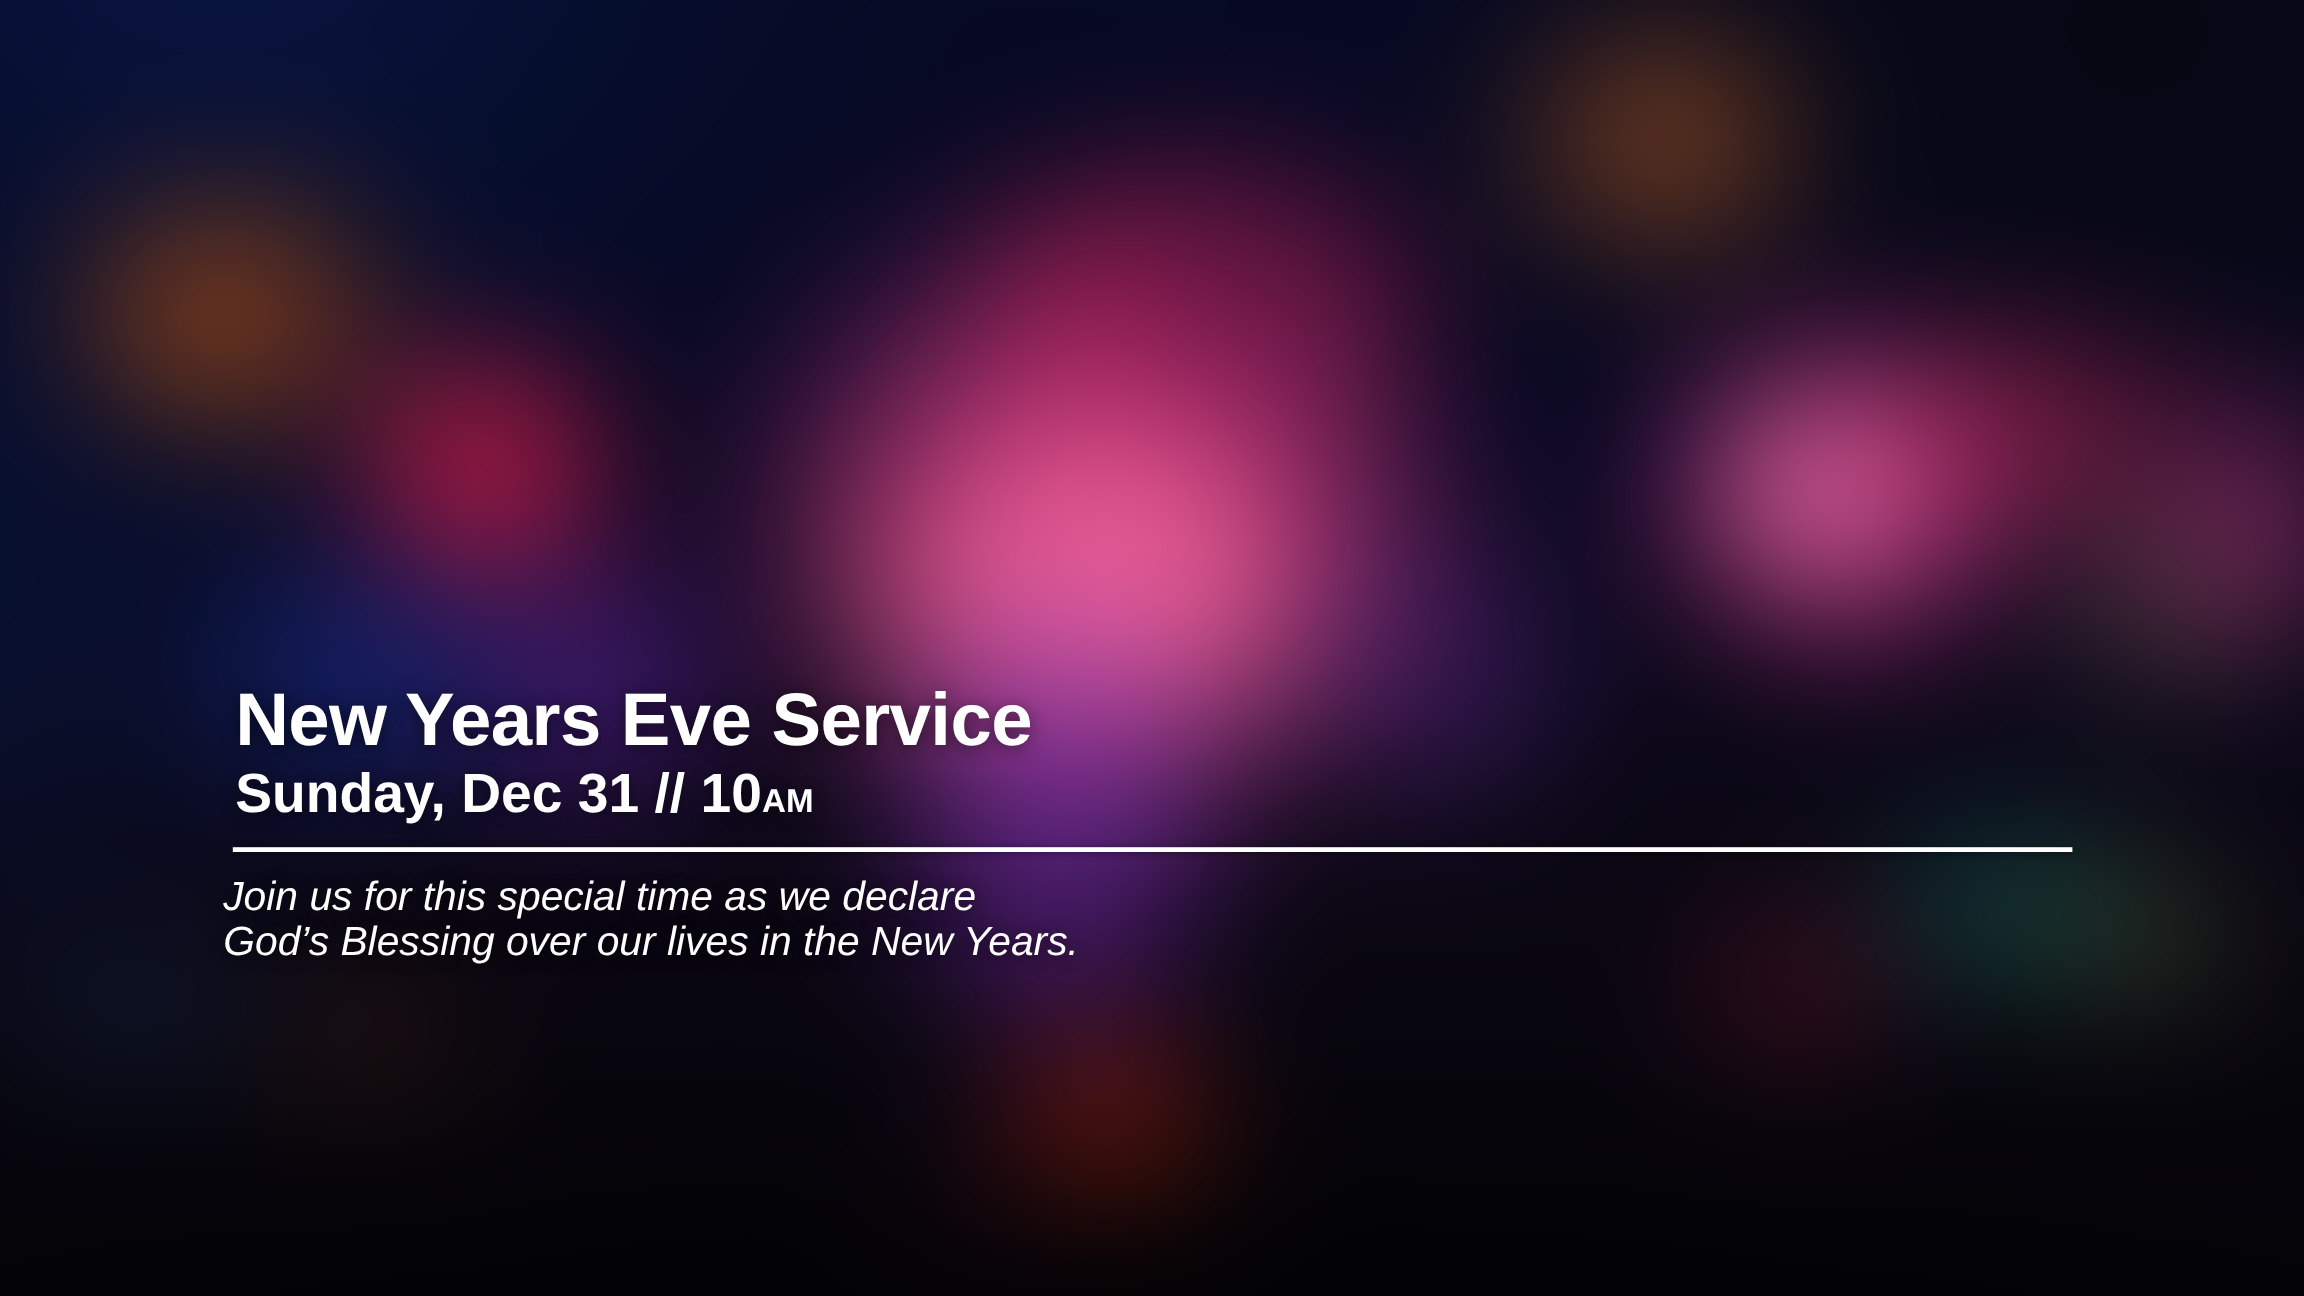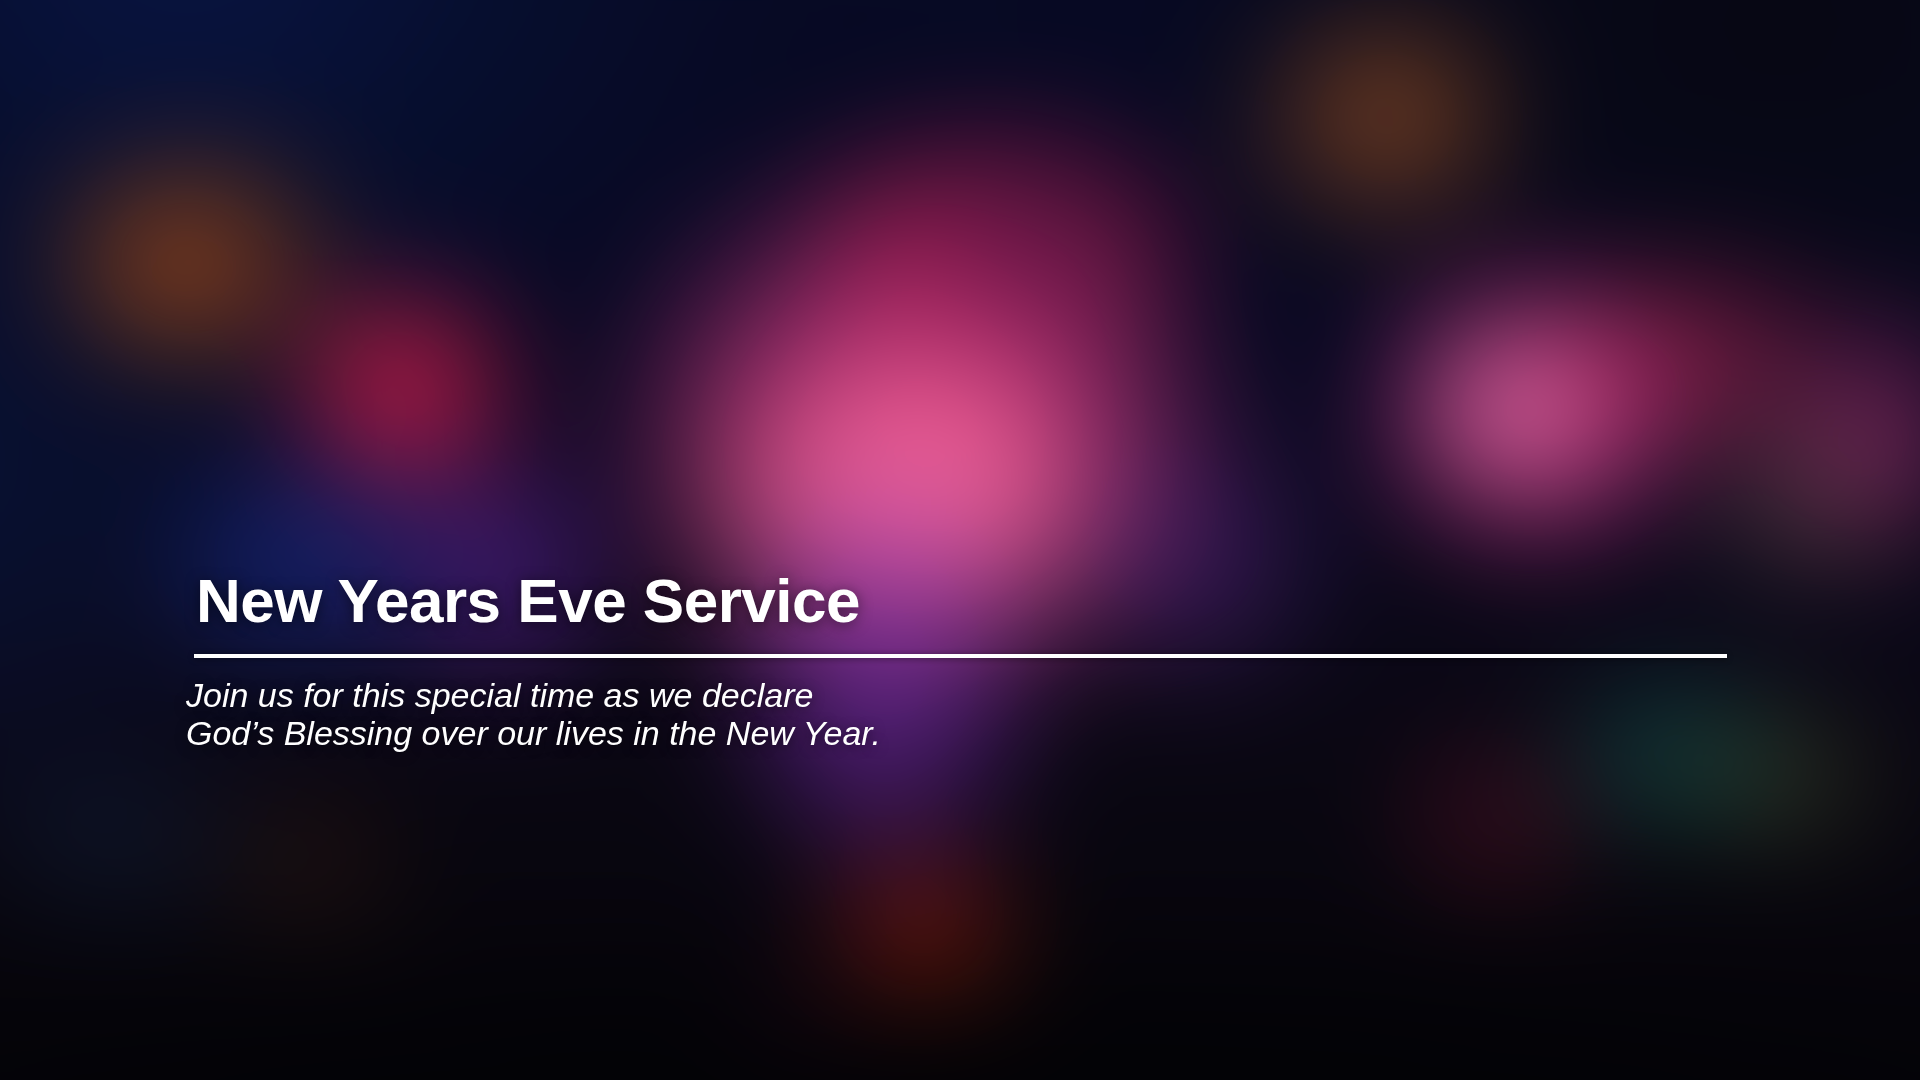--- a/index.html
+++ b/index.html
@@ -122,22 +122,25 @@
         <div class="blob" style="left: 145.2px; top: 952.4px; width: 300px; height: 140px; background: radial-gradient(rgb(29, 52, 88) 0%, rgb(29, 52, 88) 28%, rgba(0, 0, 0, 0) 72%); opacity: 0.38;"></div>
         <div class="blob" style="left: 387.2px; top: 984px; width: 200px; height: 120px; background: radial-gradient(rgb(110, 58, 28) 0%, rgb(110, 58, 28) 28%, rgba(0, 0, 0, 0) 72%); opacity: 0.35;"></div>
         <div class="blob" style="left: 40px; top: 1119.2px; width: 2200px; height: 260px; background: radial-gradient(rgb(2, 2, 5) 0%, rgb(2, 2, 5) 28%, rgba(0, 0, 0, 0) 72%); opacity: 0.88;"></div>
       </div>
   </div>
 
   <div id="text-block">
 
     <h1 id="headline">New Years Eve Service</h1>
 
+    <div id="subhead">
+      <span>Sunday, Dec 31 // 10</span><span class="meridiem">AM</span>
+    </div>
 
     <div id="divider"></div>
 
     <div id="body-copy">
       <span class="line">Join us for this special time as we declare</span>
-      <span class="line">God’s Blessing over our lives in the New Year.</span>
+      <span class="line">God’s Blessing over our lives in the New Years.</span>
     </div>
 
   </div>
 </div>
 
 </body></html>

